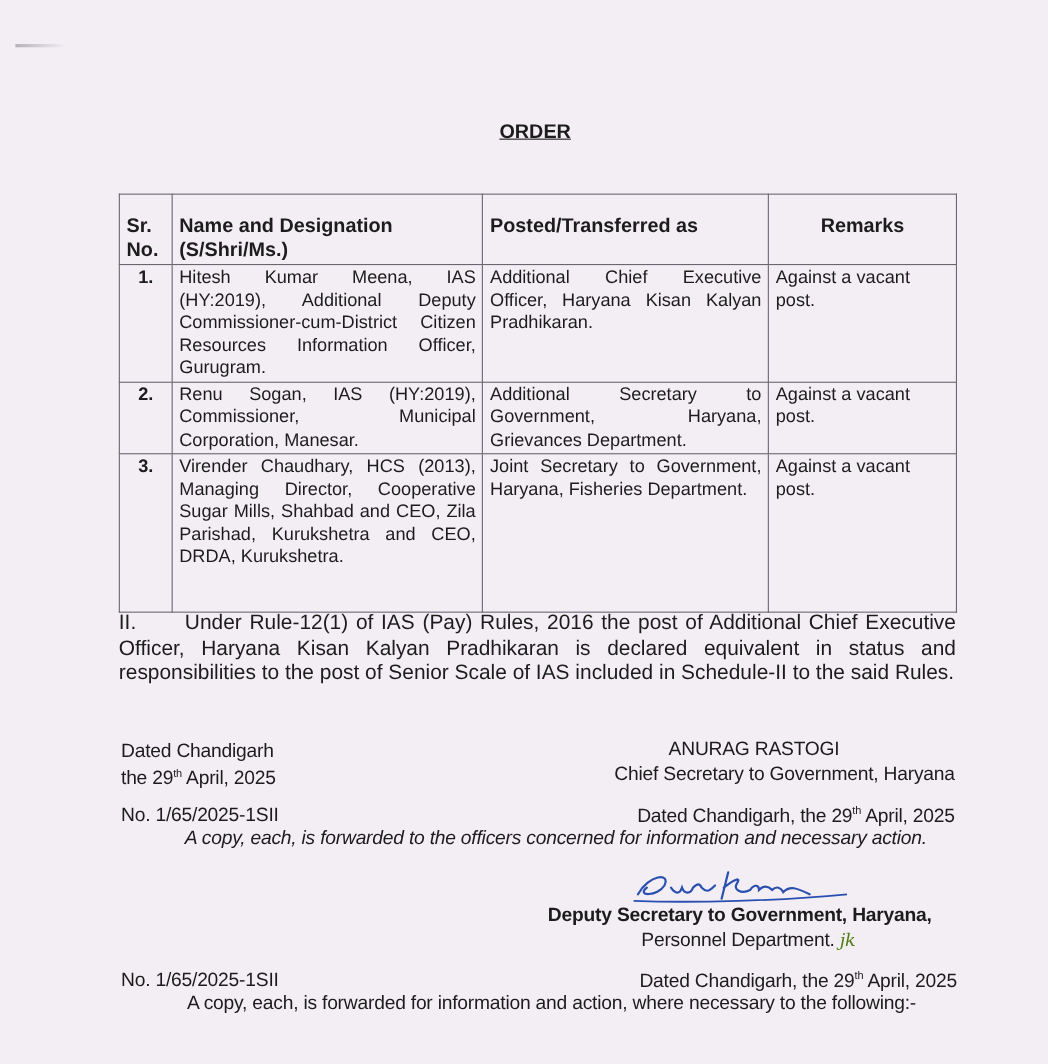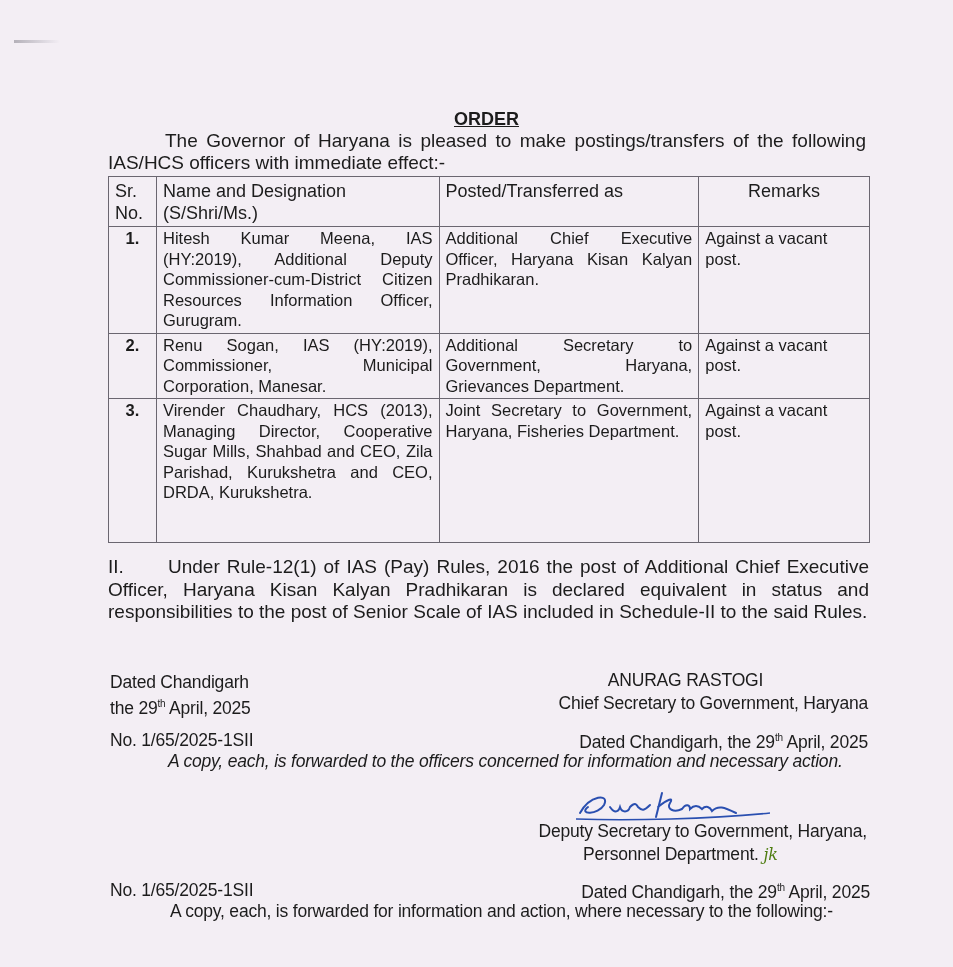--- a/index.html
+++ b/index.html
@@ -15,40 +15,39 @@
           background: linear-gradient(90deg, #9a97a0, #d8d4dc 70%, transparent); opacity: .7; }
   .abs { position: absolute; }
   .txt { font-size: 17.5px; line-height: 20.5px; letter-spacing: -0.2px; }
   .title { left: 0; width: 973px; text-align: center; top: 109px; font-weight: bold;
            text-decoration: underline; font-size: 18px; }
   .intro { left: 108px; width: 758px; top: 130px; text-align: justify; text-indent: 57px; font-size: 19px; line-height: 22px; }
   table.orders { position: absolute; left: 108px; top: 176px; width: 762px;
                  border-collapse: collapse; font-size: 16.5px; line-height: 20.5px; }
   table.orders td, table.orders th { border: 1.5px solid #6a6670; vertical-align: top;
                  padding: 1px 6px 2px 6px; text-align: justify; }
-  table.orders th { font-weight: normal; font-size: 18px; line-height: 22px; text-align: left; padding-top: 3px; }
+  table.orders th { font-weight: bold; font-size: 18px; line-height: 22px; text-align: left; padding-top: 17px; }
   table.orders th.rem { text-align: center; }
   table.orders td.sr { font-weight: bold; text-align: center; width: 36px; padding: 1px 2px; }
   col.c1 { width: 48px; } col.c2 { width: 283px; } col.c3 { width: 260px; } col.c4 { width: 171px; }
   td.rem { text-align: left !important; }
   .row1 td { height: 100px; } .row2 td { height: 58px; } .row3 td { height: 140px; }
   .para2 { left: 108px; width: 761px; top: 556px; text-align: justify; font-size: 19px; line-height: 22.5px; }
   .para2 .lbl { display: inline-block; width: 60px; }
   .right { text-align: right; }
   .sig { position: absolute; left: 570px; top: 785px; width: 240px; height: 40px; }
 </style>
 </head>
 <body>
 
 <div class="page">
   <div class="mark"></div>
 
   <div class="abs title">ORDER</div>
 
-  <div class="abs intro">The Governor of Haryana is pleased to make postings/transfers of the following IAS/HCS officers with immediate effect:-</div>
 
   <table class="orders">
     <colgroup>
         <col class="c1">
         <col class="c2">
         <col class="c3">
         <col class="c4">
       </colgroup>
     <thead>
       <tr>
@@ -102,21 +101,21 @@
   <div class="abs txt right" style="left:480px; width:388px; top:728px;">
     <span>Dated Chandigarh, the 29</span><sup style="font-size:10px;">th</sup><span> April, 2025</span>
   </div>
   <div class="abs txt" style="left:110px; width:758px; top:750px; text-align:justify; text-indent:58px; line-height:23px;font-style:italic;">A copy, each, is forwarded to the officers concerned for information and necessary action.</div>
 
   <svg class="sig" viewBox="0 0 240 40">
     <path d="M10 28 C20 10, 40 8, 34 20 C28 30, 8 30, 18 22 M40 22 c4 6 8 6 10 0 c2 6 8 6 10 0 c4 -4 6 -4 8 0 c4 4 6 4 12 -2 M92 8 L86 32 M88 22 C98 14, 104 12, 100 18 C96 24, 104 28, 112 24 c4 -6 8 -4 8 0 c4 -4 8 -4 12 0 c4 -4 8 -2 10 2 c6 -6 12 -4 24 2" fill="none" stroke="#2a4fb0" stroke-width="2" stroke-linecap="round"></path>
     <path d="M6 34 C60 36, 140 34, 200 28" fill="none" stroke="#2a4fb0" stroke-width="1.6"></path>
   </svg>
 
-  <div class="abs txt right" style="left:480px; width:387px; top:821px;">Deputy Secretary to Government, Haryana,</div>
+  <div class="abs txt right" style="left:460px; width:387px; top:821px;font-weight:bold;">Deputy Secretary to Government, Haryana,</div>
   <div class="abs txt" style="left:583px; top:844px;">
     <span>Personnel Department.</span>
     <span style="font-family:'DejaVu Serif', serif; font-style:italic; color:#4d7c0f; font-size:16px;">jk</span>
   </div>
 
   <div class="abs txt" style="left:110px; top:880px;">No. 1/65/2025-1SII</div>
   <div class="abs txt right" style="left:480px; width:390px; top:878px;">
     <span>Dated Chandigarh, the 29</span><sup style="font-size:10px;">th</sup><span> April, 2025</span>
   </div>
   <div class="abs txt" style="left:110px; width:760px; top:901px; text-align:justify; text-indent:60px; line-height:20.5px;">A copy, each, is forwarded for information and action, where necessary to the following:-</div>

